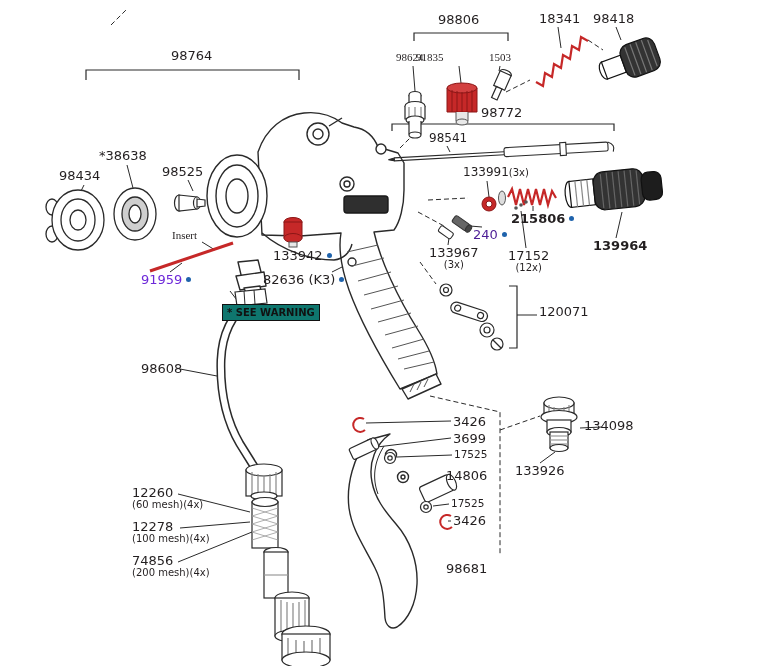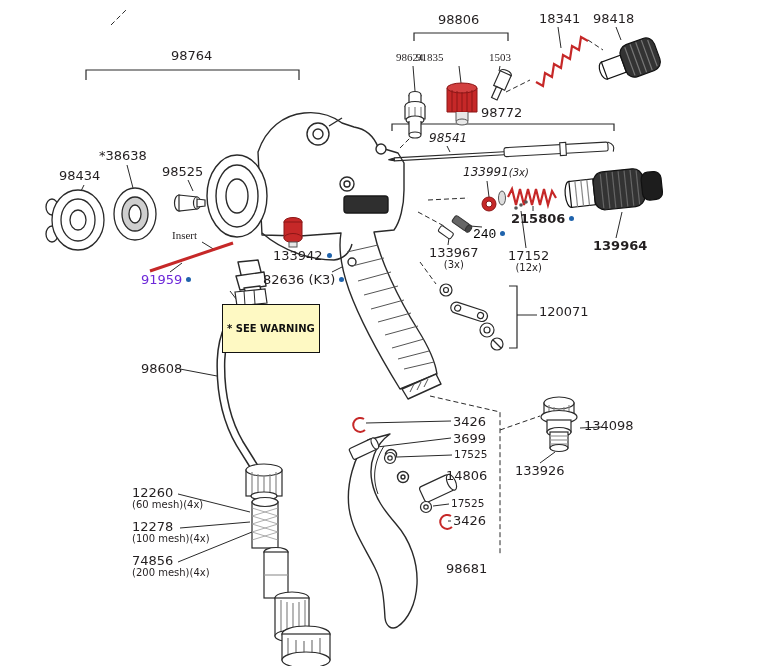--- a/index.html
+++ b/index.html
@@ -1,32 +1,32 @@
 <!DOCTYPE html>
 <html><head>
 <meta charset="utf-8">
 <style>
   html,body{margin:0;padding:0;background:#fff;}
   #stage{position:relative;width:766px;height:666px;background:#fff;overflow:hidden;
          font-family:"DejaVu Sans",sans-serif;}
   #art{position:absolute;left:0;top:0;z-index:1;}
   .lbl{position:absolute;z-index:2;font-size:13px;color:#231f20;white-space:nowrap;line-height:1.08;}
   .sm{font-size:11px;font-family:Liberation Serif, serif;}
-  .md{font-size:12px;font-style:italic;}
+  .md{font-size:12px;}
   .xs{font-size:10.5px;}
   .bold{font-weight:bold;}
   .muted{color:#6d28d9;}
-  .red{color:#000000;font-family:Liberation Mono, monospace;}
+  .red{color:#4c1d95;}
   .stack{text-align:center;}
   .suffix{display:block;font-size:10px;}
   .sfx-inline{font-size:10px;}
   .dot{display:inline-block;width:5px;height:5px;border-radius:50%;background:#1f63ac;
        margin-left:4px;vertical-align:2px;}
-  .warnbox{position:absolute;z-index:3;background:#fef9c3;border:1px solid #111;
-           font-weight:bold;font-size:10px;padding:18px 4px;color:#111;white-space:nowrap;}
+  .warnbox{position:absolute;z-index:3;background:#0f766e;border:1px solid #111;
+           font-weight:bold;font-size:10px;padding:2px 4px;color:#111;white-space:nowrap;}
 </style>
 </head>
 <body>
 
 <div id="stage">
 
 <svg id="art" width="766" height="666" viewBox="0 0 766 666" xmlns="http://www.w3.org/2000/svg">
 
   <g stroke="#2a2a2a" stroke-width="1" fill="none" stroke-dasharray="5 3">
     <line x1="111" y1="25" x2="127" y2="9"></line>

